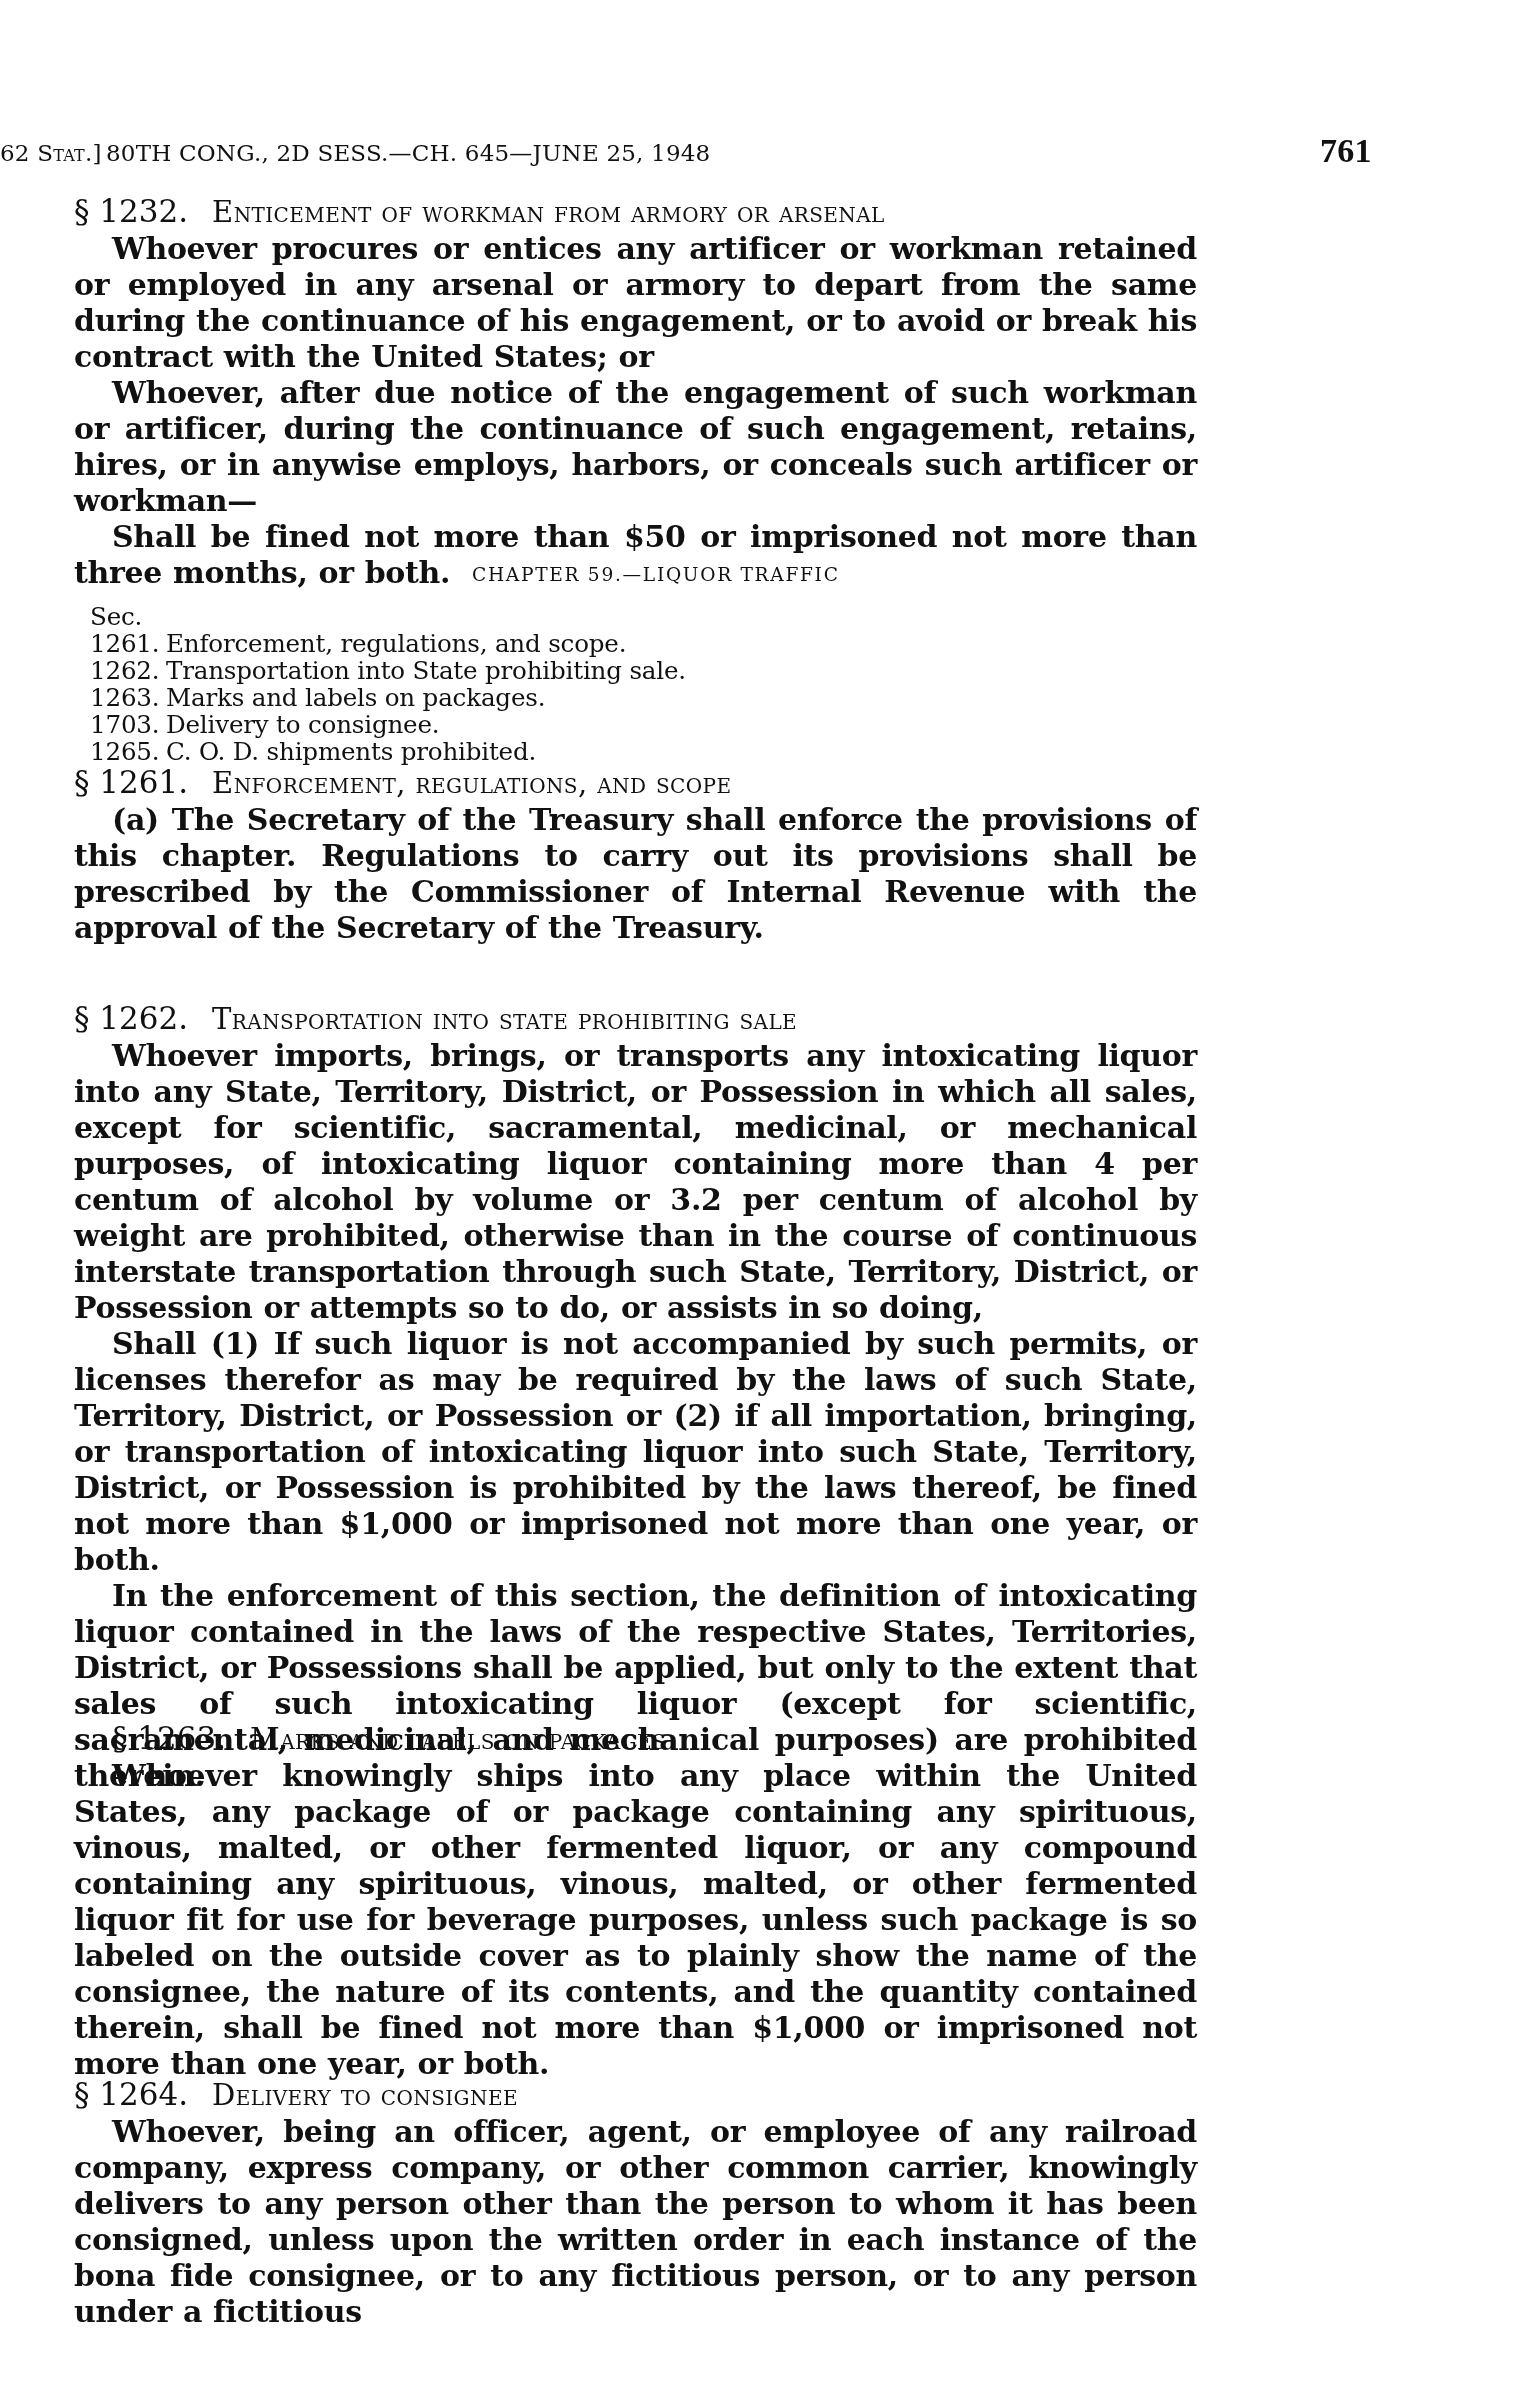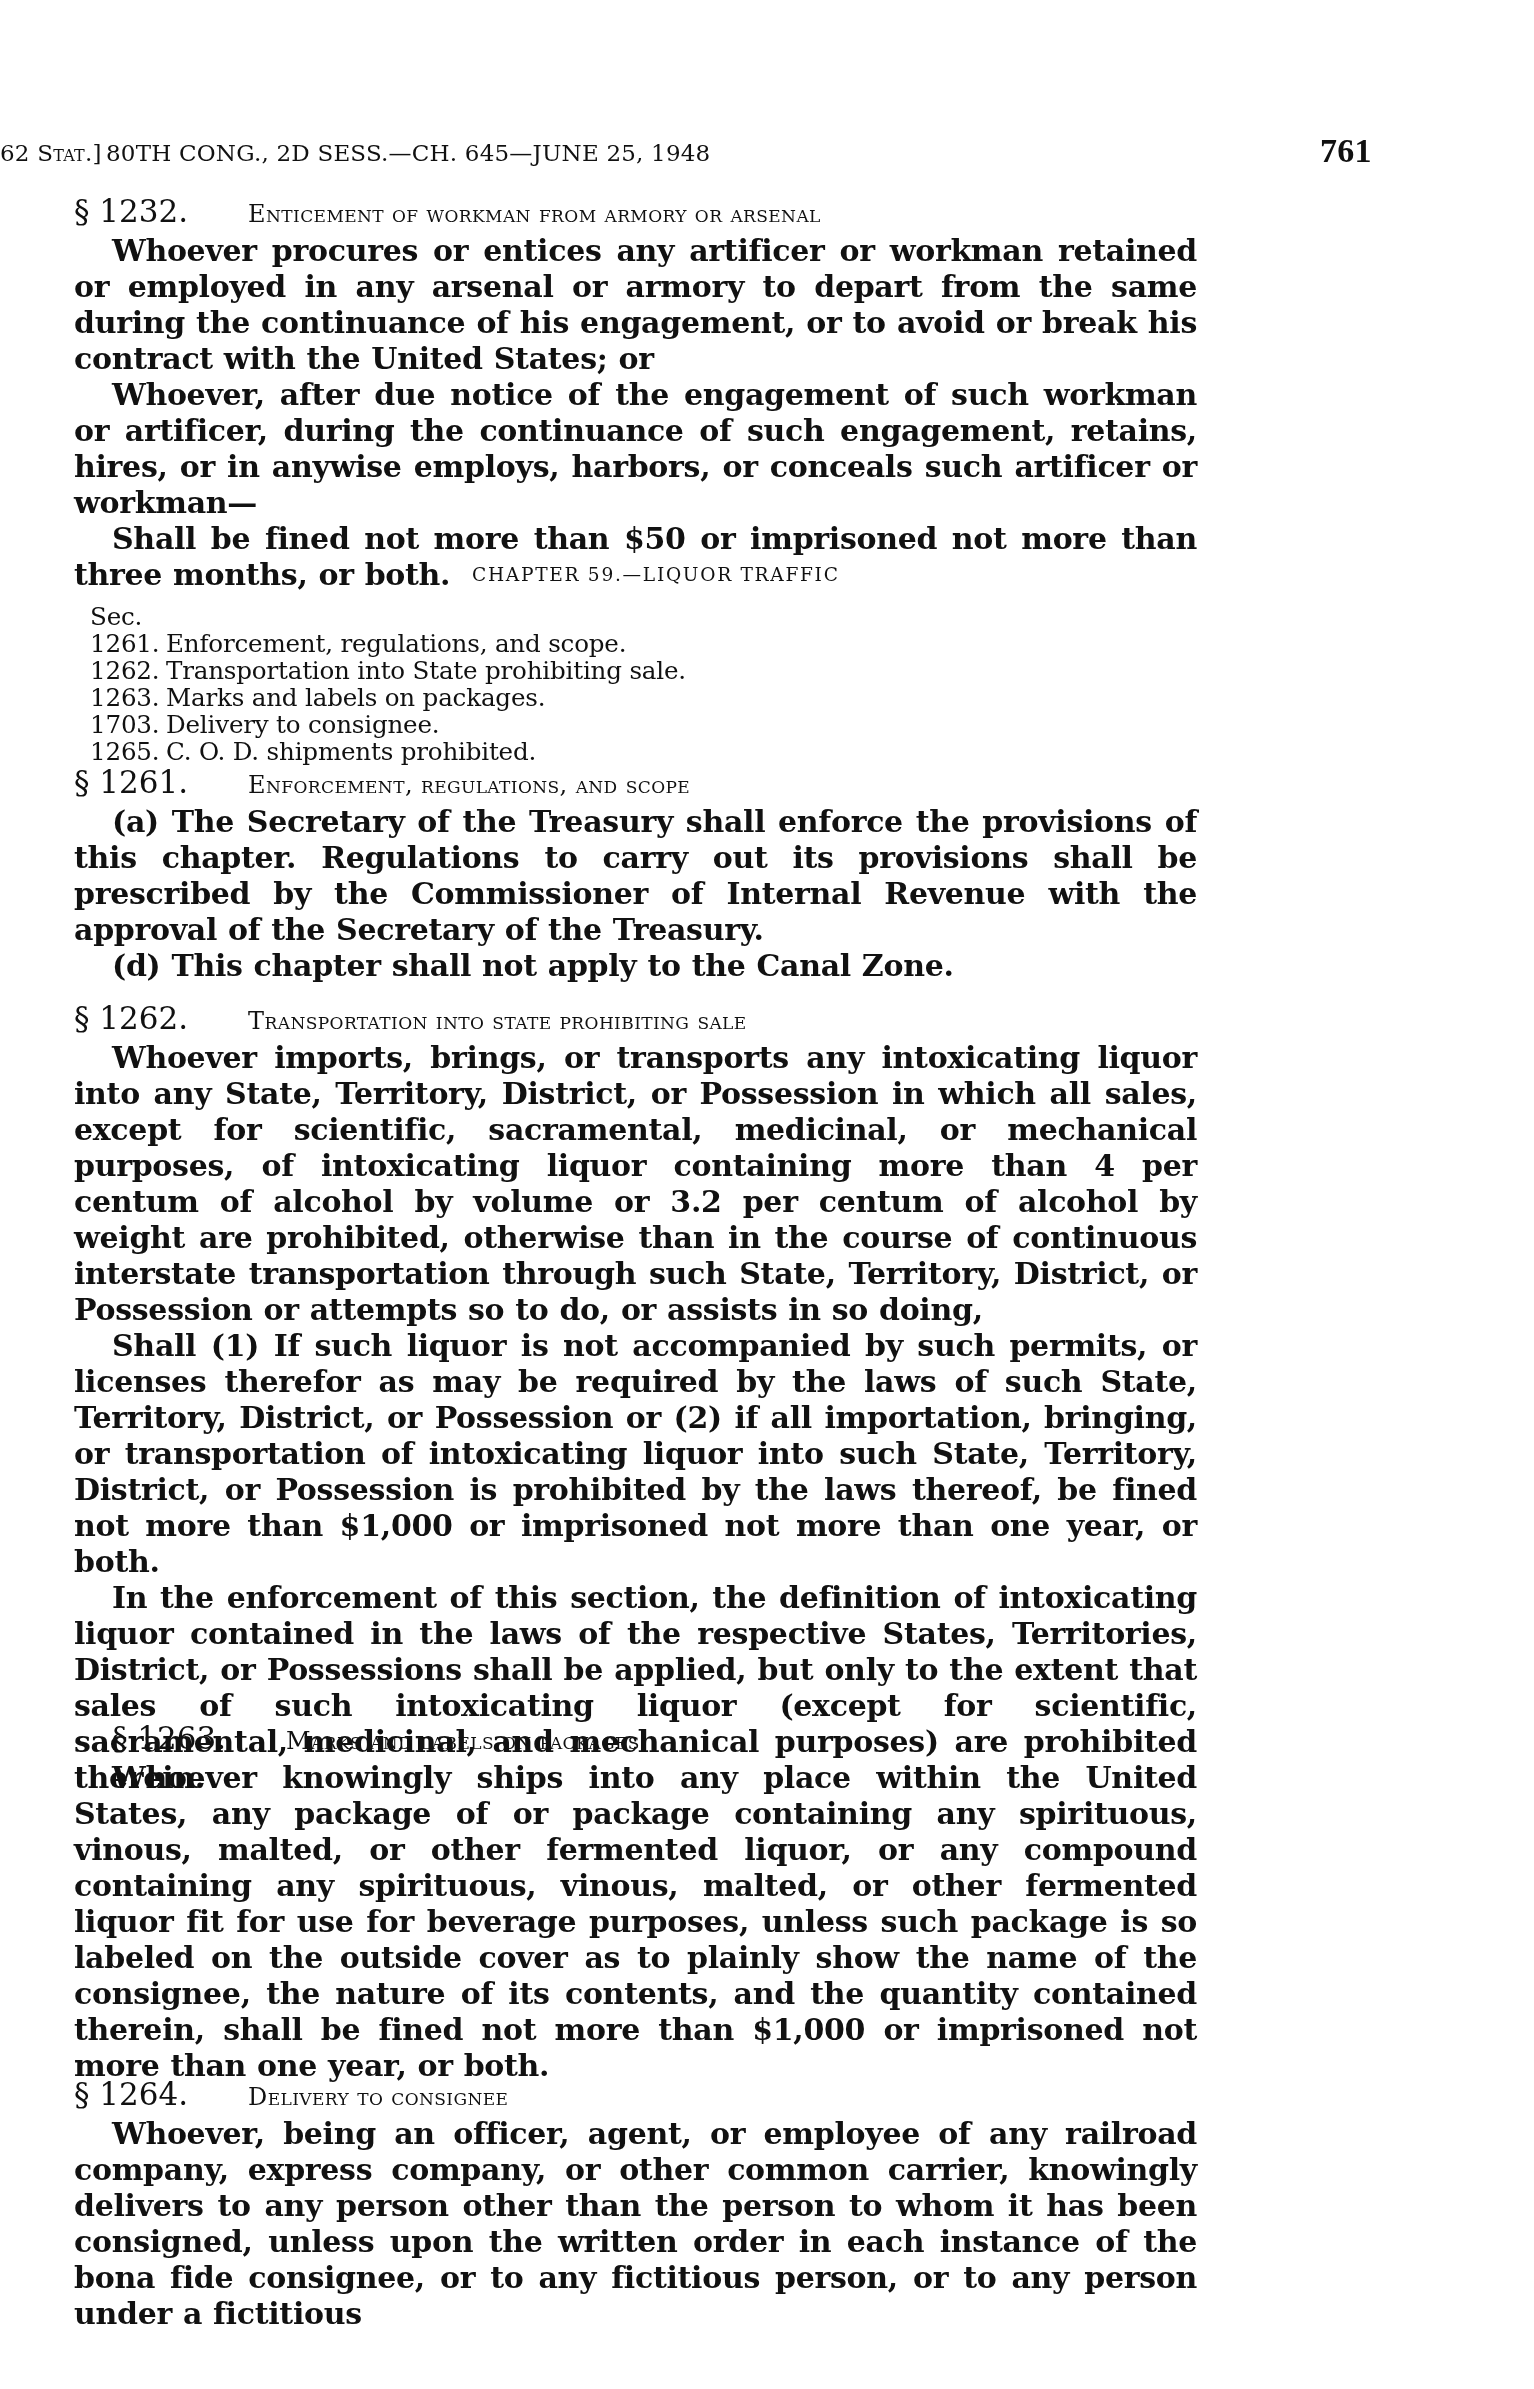--- a/index.html
+++ b/index.html
@@ -20,21 +20,21 @@
     font-family: "Liberation Serif", serif;
   }
   .block { position: absolute; left: 0; width: 1123px; }
   .body-text {
     font-size: 30px; line-height: 36px; text-align: justify;
     letter-spacing: -0.3px; word-spacing: 0.8px; font-weight: bold;
   }
   .para { margin: 0; text-indent: 38px; }
   .sec-head { font-size: 31px; line-height: 37px; margin: 0; white-space: nowrap; }
   .sec-head .num { margin-right: 24px; }
-  .sec-head .caption { font-variant: small-caps; font-size: 24px; letter-spacing: 0.4px; margin-left: 36px; }
+  .sec-head .caption { font-variant: small-caps; font-size: 29px; letter-spacing: 0.4px; }
   .sec-head.indented { padding-left: 38px; }
   .chapter-head {
     font-size: 18.6px; line-height: 24px; letter-spacing: 1.7px;
     padding-left: 398px; margin: 0;
   }
   .toc { font-size: 24.6px; line-height: 27px; margin: 16px; padding: 0; list-style: none; letter-spacing: -0.2px; }
   .toc .sec-label { display: block; }
   .toc li .n { display: inline-block; width: 76px; }
 </style>
 </head>
@@ -70,21 +70,20 @@
       <li><span class="n">1265.</span><span>C. O. D. shipments prohibited.</span></li>
     </ul>
   </div>
 
   <div class="block" style="top:764px;">
     <p class="sec-head">
       <span class="num">§ 1261.</span><span class="caption">Enforcement, regulations, and scope</span>
     </p>
     <div class="body-text">
       <p class="para">(a) The Secretary of the Treasury shall enforce the provisions of this chapter. Regulations to carry out its provisions shall be prescribed by the Commissioner of Internal Revenue with the approval of the Secretary of the Treasury.</p>
-      <p class="para">(d) This chapter shall not apply to the Canal Zone.</p>
     </div>
   </div>
 
   <div class="block" style="top:1000px;">
     <p class="sec-head">
       <span class="num">§ 1262.</span><span class="caption">Transportation into state prohibiting sale</span>
     </p>
     <div class="body-text">
       <p class="para">Whoever imports, brings, or transports any intoxicating liquor into any State, Territory, District, or Possession in which all sales, except for scientific, sacramental, medicinal, or mechanical purposes, of intoxicating liquor containing more than 4 per centum of alcohol by volume or 3.2 per centum of alcohol by weight are prohibited, otherwise than in the course of continuous interstate transportation through such State, Territory, District, or Possession or attempts so to do, or assists in so doing,</p>
       <p class="para">Shall (1) If such liquor is not accompanied by such permits, or licenses therefor as may be required by the laws of such State, Territory, District, or Possession or (2) if all importation, bringing, or transportation of intoxicating liquor into such State, Territory, District, or Possession is prohibited by the laws thereof, be fined not more than $1,000 or imprisoned not more than one year, or both.</p>

